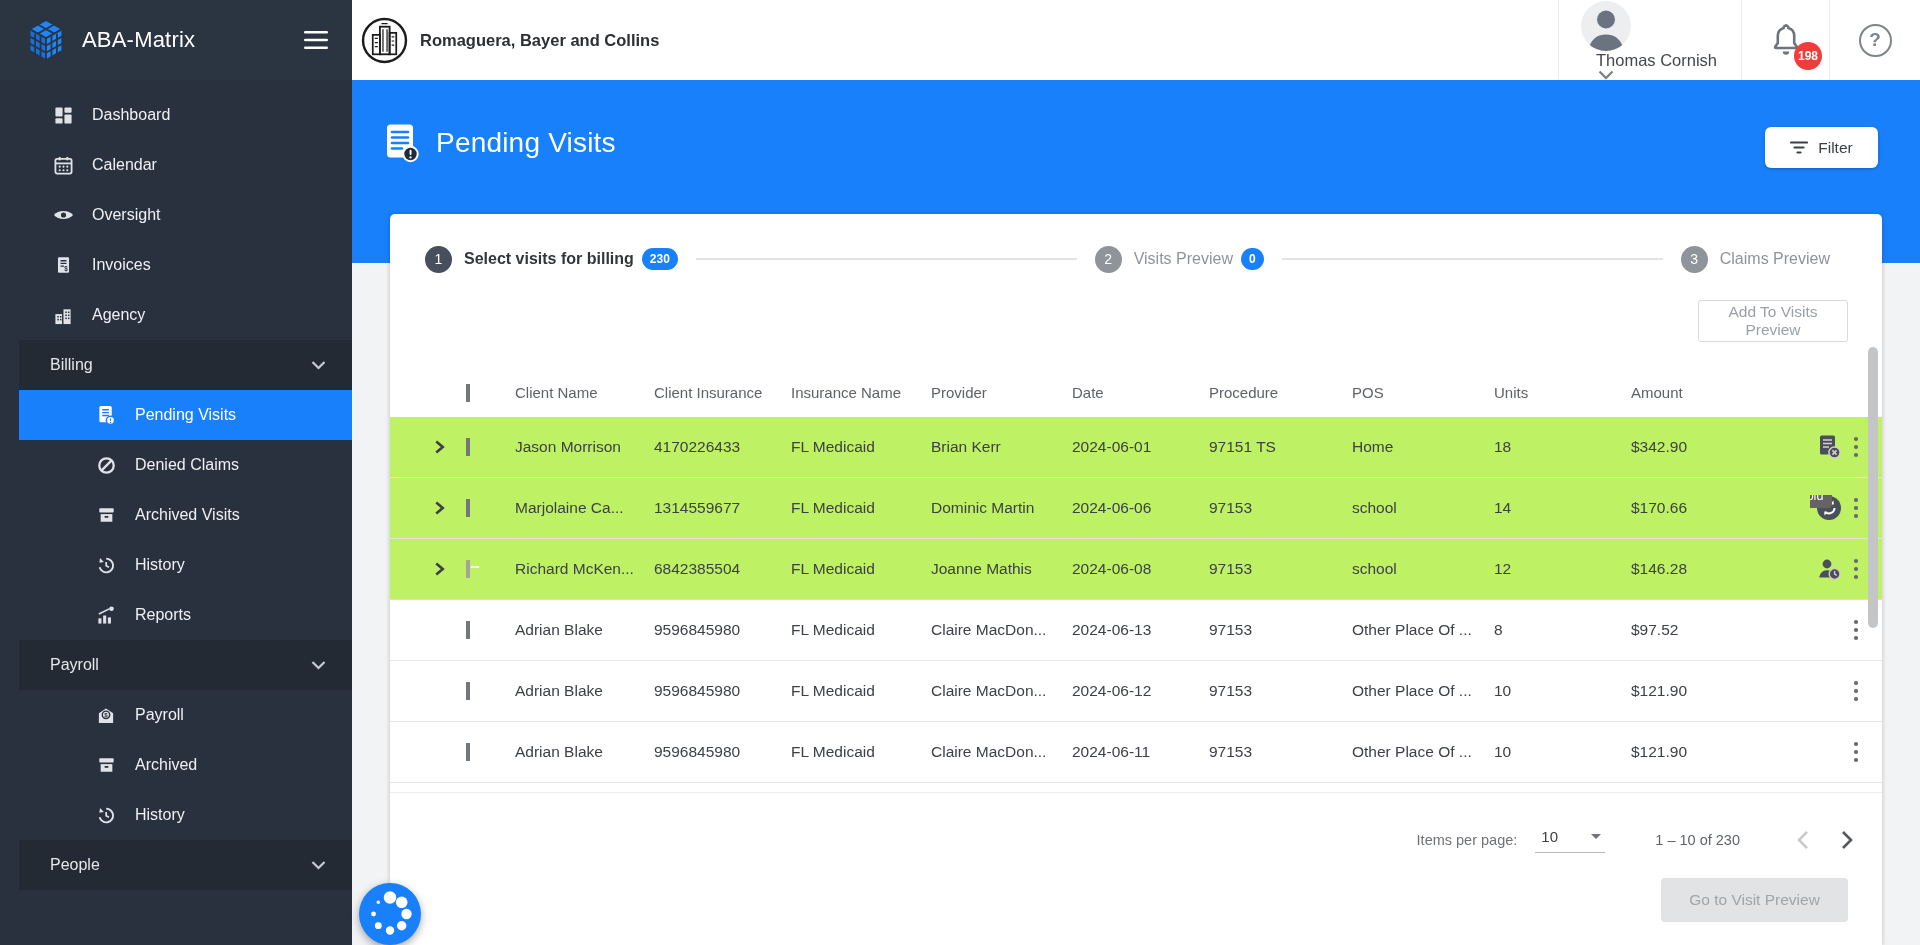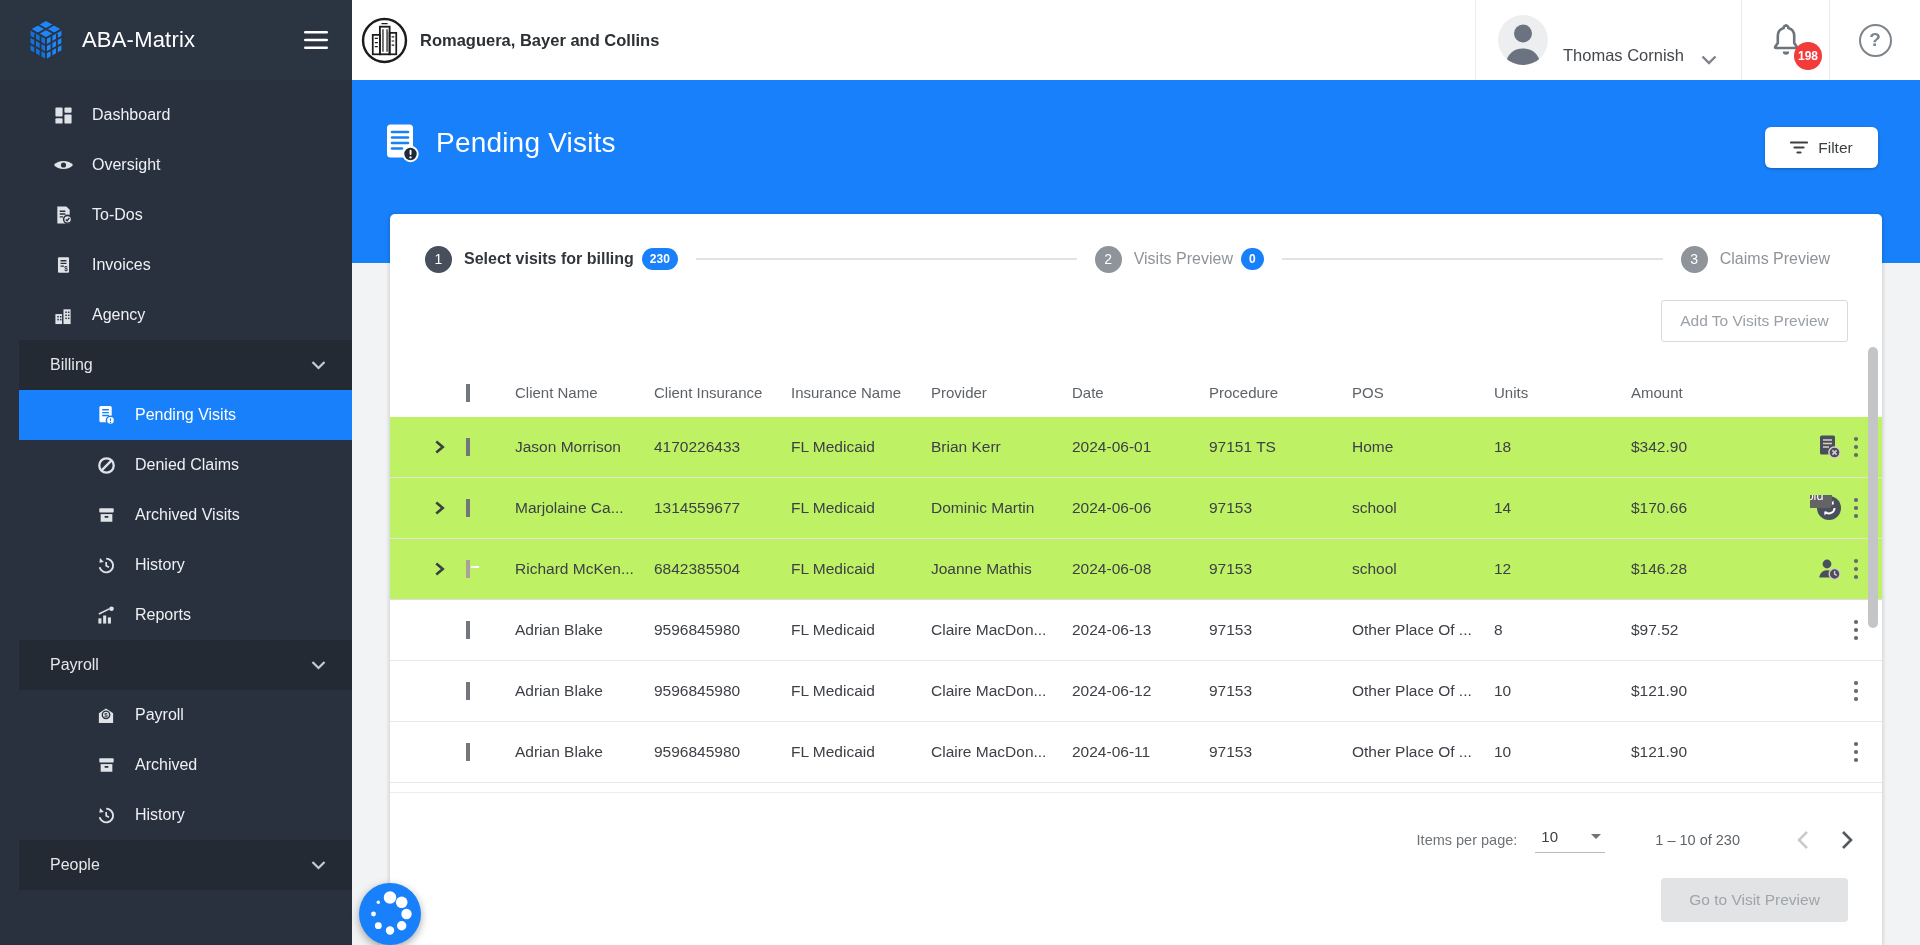--- a/index.html
+++ b/index.html
@@ -25,21 +25,21 @@
   .s-icon .kos { stroke:#29313e; } .s-icon .kof { fill:#29313e; }
   .s-item.active .kos { stroke:#1780fa; } .s-item.active .kof { fill:#1780fa; }
   .s-chevron { color:#c7ccd2; }
 
   
   #topbar { position:absolute; left:352px; top:0; width:1568px; height:80px; background:#fff; z-index:4; display:flex; align-items:center; }
   .company-logo { margin-left:9px; }
   .company-name { margin-left:12px; font-size:16.5px; font-weight:700; color:#2d3033; flex:1; }
   .tb-right { display:flex; align-items:center; height:80px; }
   .tb-divider { width:1px; height:80px; background:#ececec; }
-  .user-zone { display:flex; align-items:flex-end; padding:0 24px 0 22px; cursor:pointer; }
+  .user-zone { display:flex; align-items:flex-start; padding:0 24px 0 22px; cursor:pointer;flex-direction:column; }
   .avatar { width:50px; height:50px; border-radius:50%; background:#eceef0; overflow:hidden; display:flex; align-items:flex-end; justify-content:center; }
   .user-name { margin-left:15px; font-size:16.5px; color:#44474b; }
   .user-chevron { margin-left:17px; color:#7d8389; }
   .bell-zone { width:87px; display:flex; justify-content:center; position:relative; cursor:pointer; }
   .badge { position:absolute; top:-21px; right:6px; min-width:28px; height:28px; border-radius:50%; background:#f23b3b; color:#fff; font-size:12px; font-weight:700; display:flex; align-items:center; justify-content:center; }
   .help-zone { width:90px; display:flex; justify-content:center; cursor:pointer; }
   .help-circle { width:33px; height:33px; border-radius:50%; border:2.5px solid #7e848a; color:#7e848a; font-size:19px; font-weight:700; display:flex; align-items:center; justify-content:center; }
 
   
   #banner { position:absolute; left:352px; top:80px; width:1568px; height:183px; background:#1780fa; z-index:1; }
@@ -53,21 +53,21 @@
   
   #stepper { position:absolute; top:31px; left:35px; right:52px; height:28px; display:flex; align-items:center; }
   .step { display:flex; align-items:center; }
   .step-circle { width:27px; height:27px; border-radius:50%; background:#8f939a; color:#fff; font-size:14px; display:flex; align-items:center; justify-content:center; flex:0 0 auto; }
   .step.active .step-circle { background:#474e5c; }
   .step-label { margin-left:12px; font-size:16px; color:#8f9398; white-space:nowrap; }
   .step.active .step-label { color:#32363b; font-weight:700; }
   .step-badge { margin-left:8px; background:#1780fa; color:#ffffff; font-size:12px; font-weight:700; border-radius:11px; padding:4px 8px; min-width:23px; text-align:center; }
   .step-conn { flex:1; border-top:2px solid #e1e3e5; margin:0 18px; }
 
-  .btn-outline { position:absolute; top:86px; right:34px; width:187px; height:42px; background:#fff; border:1px solid #d7d9db; border-radius:3px; color:#9aa0a6; font-size:15.5px; display:flex; align-items:center; justify-content:center; cursor:default; font-family:inherit; }
+  .btn-outline { position:absolute; top:86px; right:34px; width:150px; height:42px; background:#fff; border:1px solid #d7d9db; border-radius:3px; color:#9aa0a6; font-size:15.5px; display:flex; align-items:center; justify-content:center; cursor:default; font-family:inherit; }
 
   
   .t-grid { display:grid; grid-template-columns:76px 49px 139px 137px 140px 141px 137px 143px 142px 137px 179px 1fr; align-items:center; }
   #thead { position:absolute; top:154px; left:0; width:100%; height:49px; }
   #thead .hcell { font-size:15px; font-weight:500; color:#5e6267; }
   #tbody { position:absolute; top:203px; left:0; width:100%; }
   .row { height:61px; font-size:15.5px; color:#3d4046; border-bottom:1px solid #e8e8e8; background:#fff; }
   .row.hl { background:#bef264; border-bottom:1px solid #e8e0d9; }
   .row.hl.last-hl { border-bottom:1px solid #e0ddd9; }
   .cell { white-space:nowrap; overflow:hidden; }
@@ -128,37 +128,45 @@
             <rect x="1.5" y="1.5" width="7.5" height="9.5" rx="1"></rect>
             <rect x="11" y="1.5" width="7.5" height="5.5" rx="1"></rect>
             <rect x="11" y="9" width="7.5" height="9.5" rx="1"></rect>
             <rect x="1.5" y="13" width="7.5" height="5.5" rx="1"></rect>
           </svg>
         </span>
         <span class="s-label">Dashboard</span>
       </div>
       <div class="s-item item">
     <span class="s-icon">
+          <svg width="19" height="19" viewBox="0 0 20 20">
+            <rect x="1.5" y="3" width="17" height="15.5" rx="1.8" fill="none" stroke="currentColor" stroke-width="1.9"></rect>
+            <line x1="1.5" y1="7.8" x2="18.5" y2="7.8" stroke="currentColor" stroke-width="1.9"></line>
+            <line x1="6" y1="1" x2="6" y2="4.6" stroke="currentColor" stroke-width="1.9"></line>
+            <line x1="14" y1="1" x2="14" y2="4.6" stroke="currentColor" stroke-width="1.9"></line>
+            <g fill="currentColor">
+              <circle cx="6" cy="11.2" r="1.1"></circle>
+              <circle cx="10" cy="11.2" r="1.1"></circle>
+              <circle cx="14" cy="11.2" r="1.1"></circle>
+              <circle cx="6" cy="15" r="1.1"></circle>
+              <circle cx="10" cy="15" r="1.1"></circle>
+              <circle cx="14" cy="15" r="1.1"></circle>
+            </g>
+          </svg>
+        </span>
+        <span class="s-label">Calendar</span>
+      </div>
+      <div class="s-item item">
+    <span class="s-icon">
           <svg width="21" height="14" viewBox="0 0 22 14">
             <path d="M1 7 C5.2 1.3 16.8 1.3 21 7 C16.8 12.7 5.2 12.7 1 7 Z" fill="currentColor"></path>
             <circle class="kof" cx="11" cy="7" r="2.7"></circle>
           </svg>
         </span>
         <span class="s-label">Oversight</span>
-      </div>
-      <div class="s-item item">
-    <span class="s-icon">
-          <svg width="19" height="20" viewBox="0 0 20 20">
-            <path d="M3.5 1h9.5l3.5 3.5V19H3.5z" fill="currentColor"></path>
-            <path class="kos" d="M6 6h6 M6 9h6 M6 12h3.5" stroke-width="1.5" fill="none"></path>
-            <circle cx="14.3" cy="14.6" r="4.2" fill="currentColor" class="kos" stroke-width="1.6"></circle>
-            <path class="kos" d="M12.4 14.7l1.4 1.4 2.4-2.9" fill="none" stroke-width="1.5"></path>
-          </svg>
-        </span>
-        <span class="s-label">To-Dos</span>
       </div>
       <div class="s-item item">
     <span class="s-icon">
           <svg width="17" height="20" viewBox="0 0 20 20">
             <rect x="3.5" y="1" width="13" height="18" rx="1.2" fill="currentColor"></rect>
             <path class="kos" d="M6.5 5h7 M6.5 8.2h7 M6.5 11.4h4" stroke-width="1.5" fill="none"></path>
             <text class="kof" x="13" y="17.3" font-size="7.5" font-weight="bold" text-anchor="middle">$</text>
           </svg>
         </span>
         <span class="s-label">Invoices</span>

